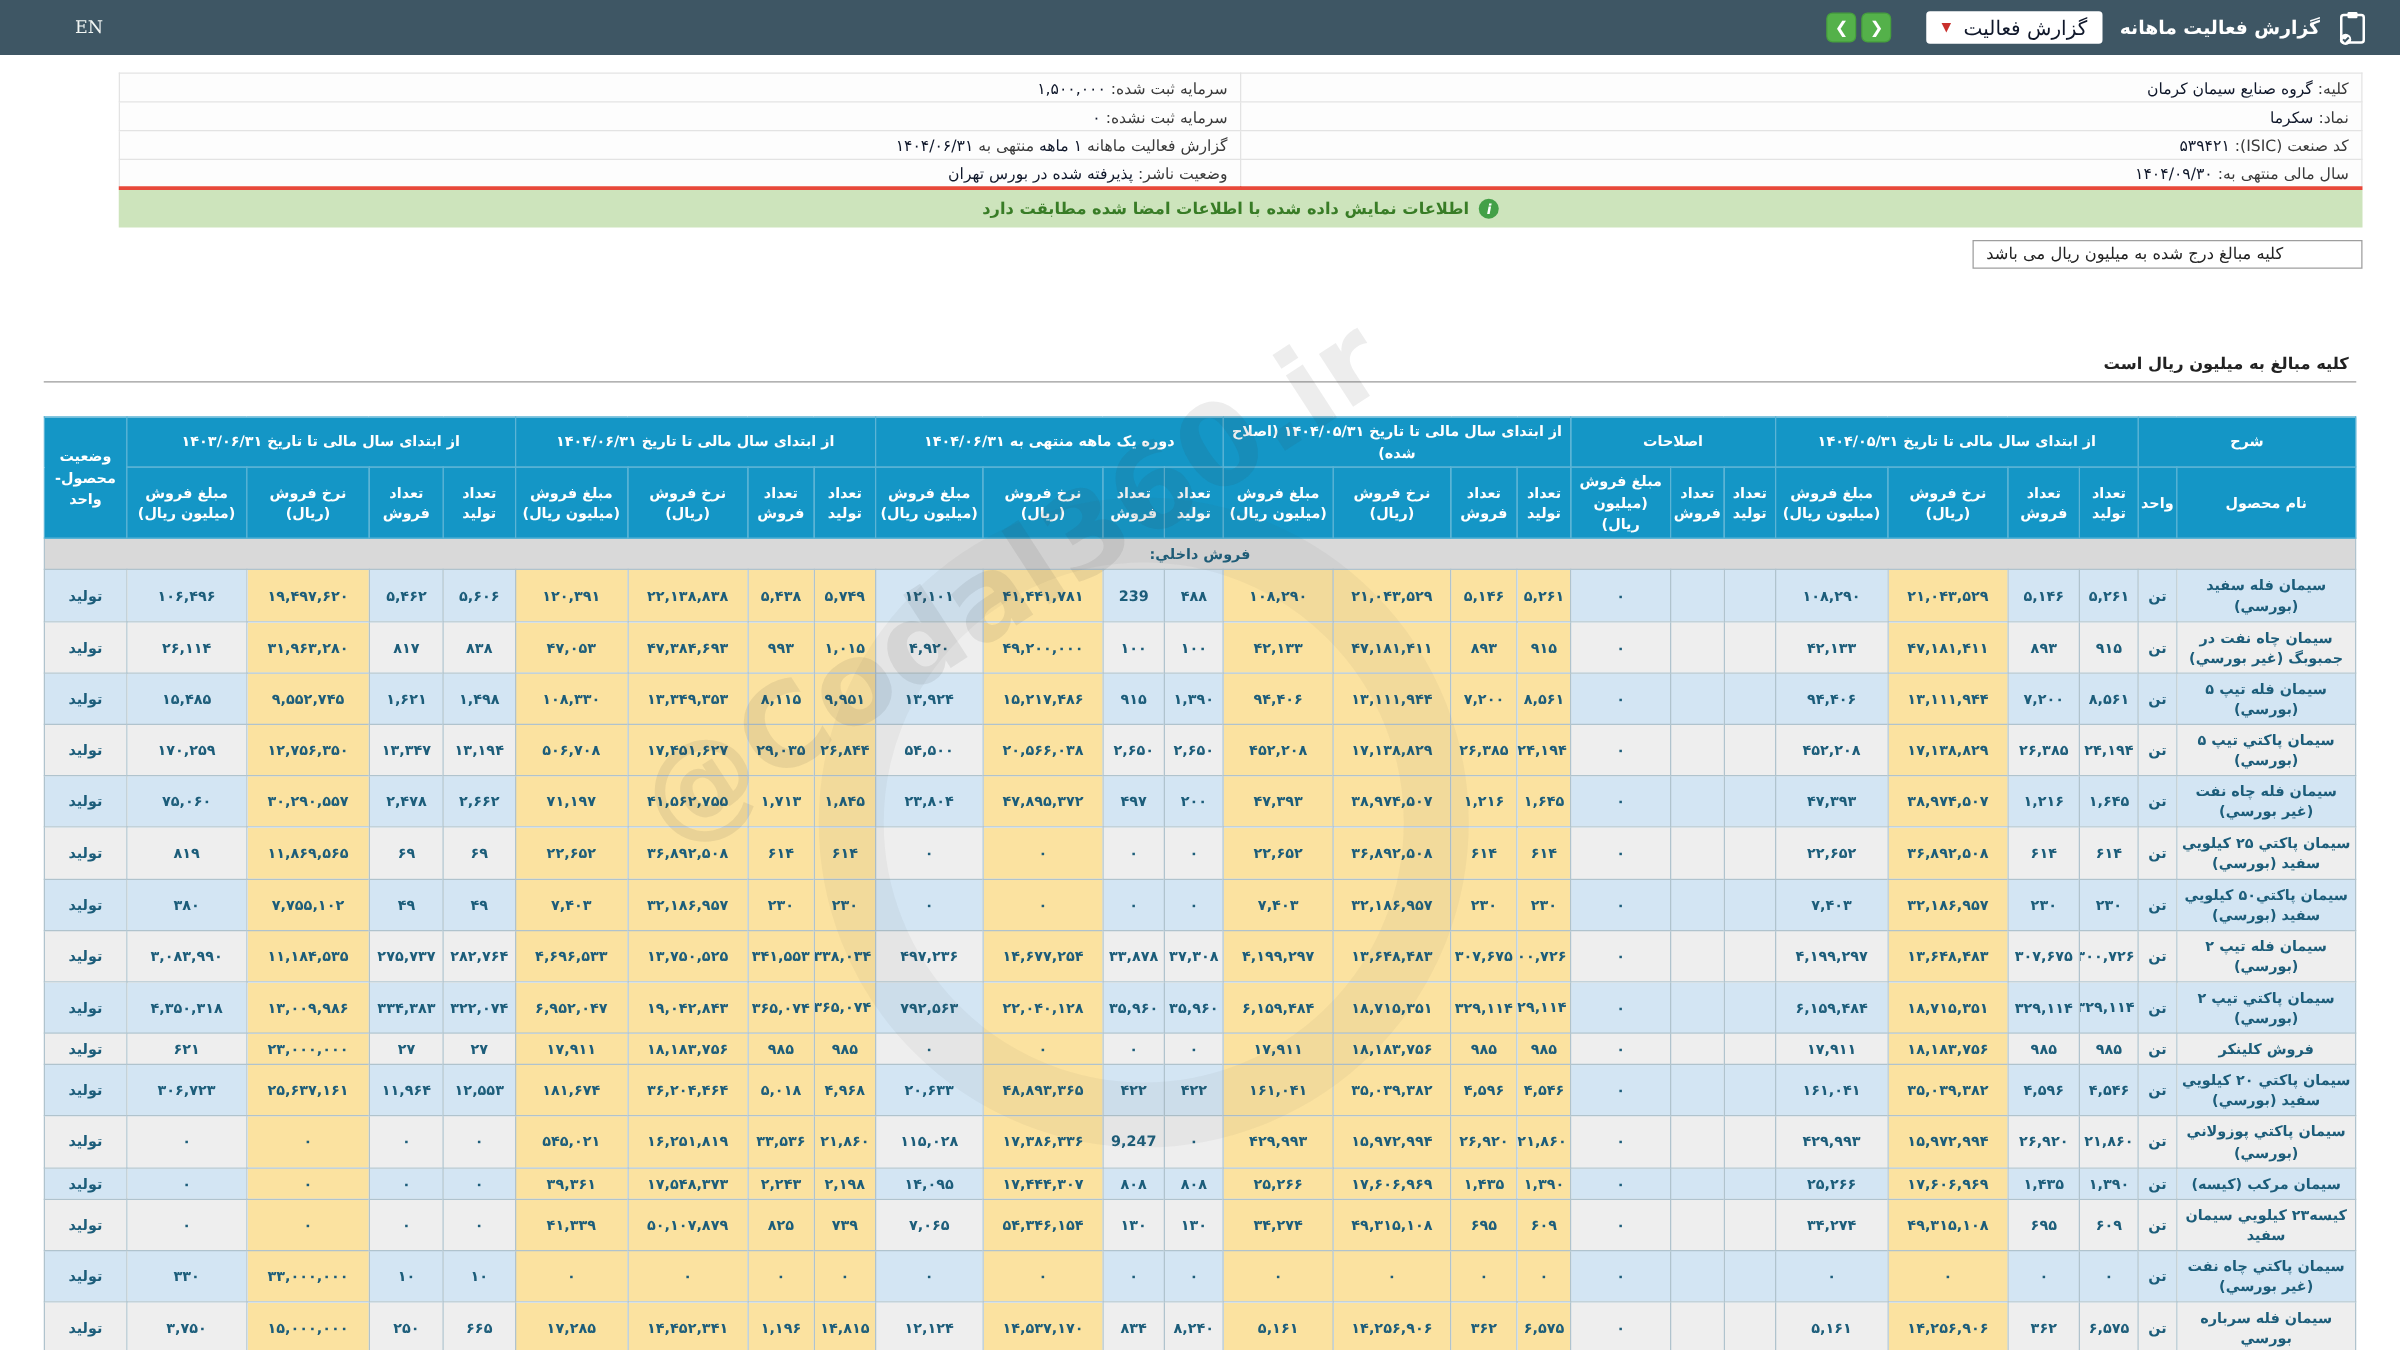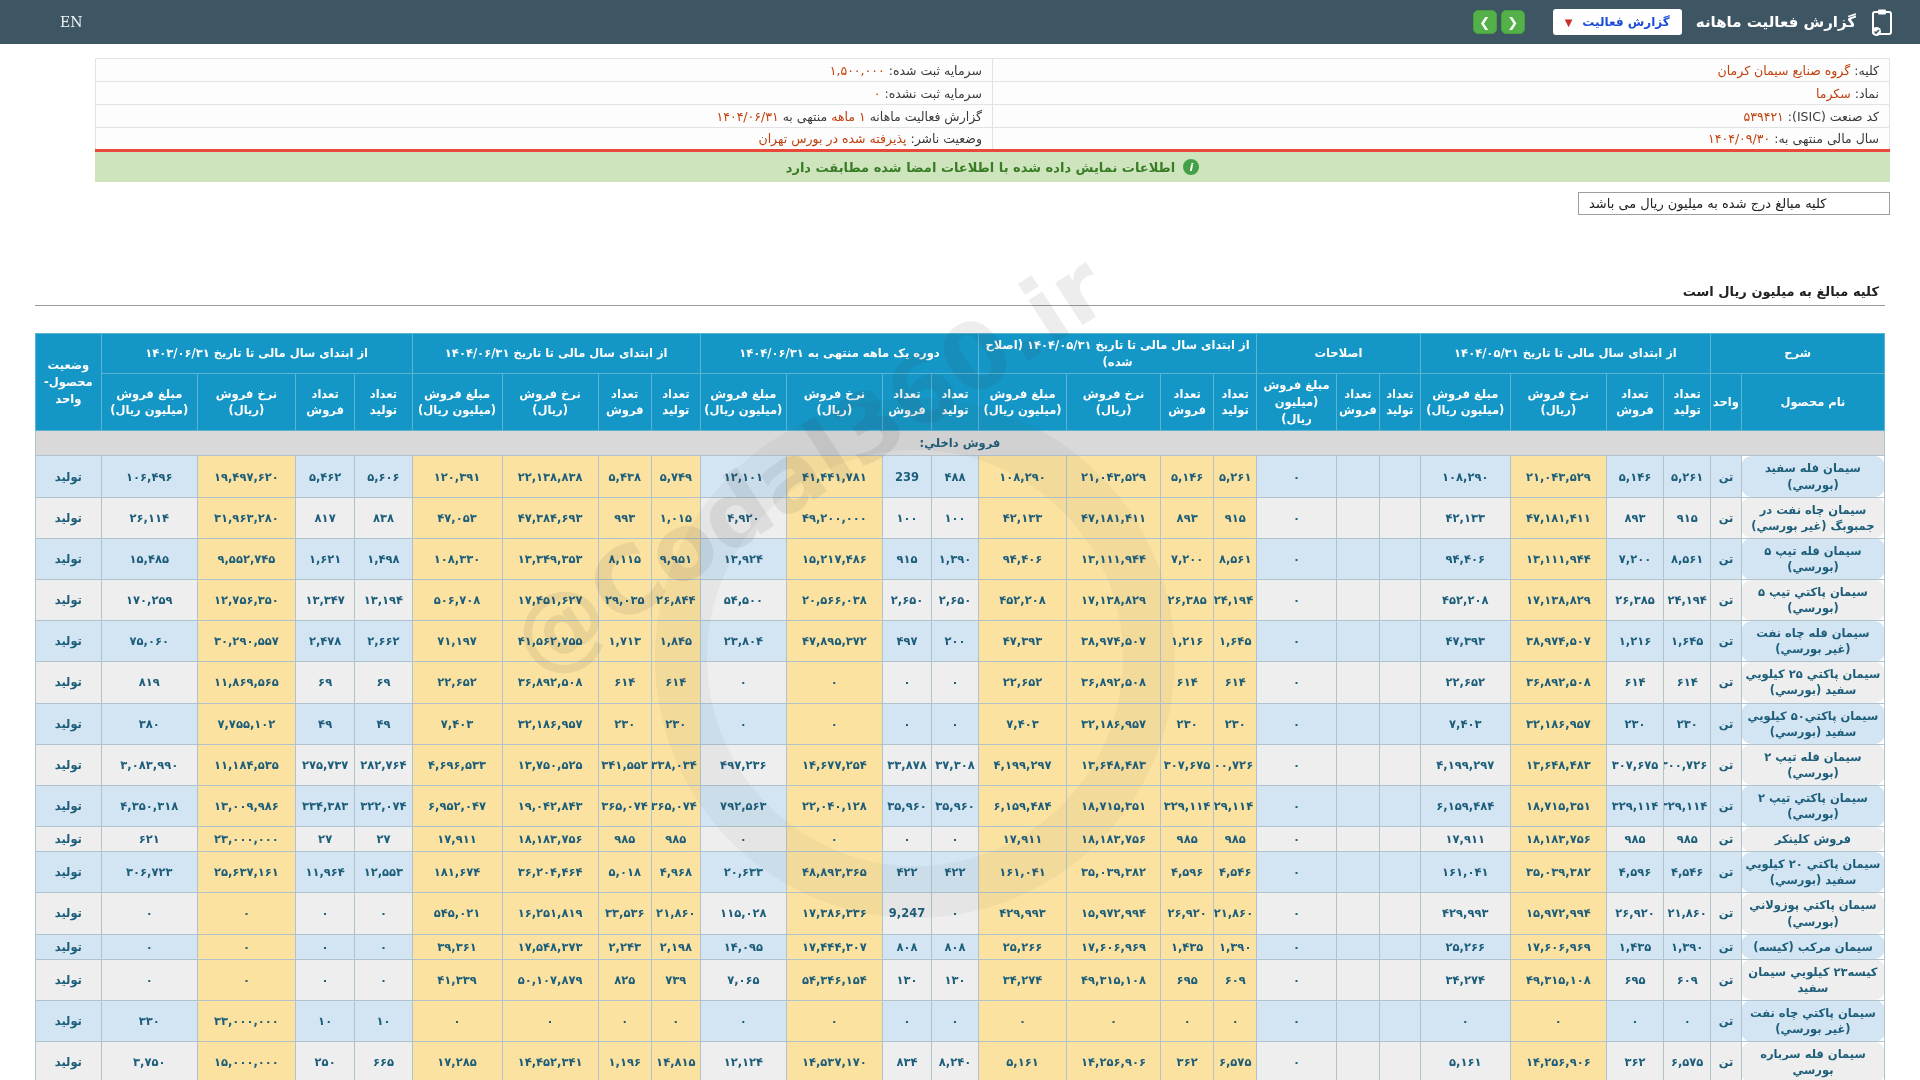--- a/index.html
+++ b/index.html
@@ -6,36 +6,36 @@
   html,body { width:1920px; height:1080px; overflow:hidden; background:#fff;
     font-family:"DejaVu Sans","Liberation Sans",sans-serif; }
 
   
   .topbar { height:44px; background:#3e5664; display:flex; align-items:center;
     justify-content:space-between; padding:0 26px 0 60px; }
   .topbar-right { display:flex; align-items:center; gap:14px; }
   .tb-title { color:#fff; font-size:15px; font-weight:bold; }
   .dropdown { background:#fff; border-radius:3px; height:26px; display:flex;
     align-items:center; gap:10px; padding:0 12px; cursor:pointer; }
-  .dropdown .dd-label { color:#1d4ed8; font-size:12px; font-weight:bold; }
+  .dropdown .dd-label { color:#0f172a; font-size:16px; font-weight:normal; }
   .dropdown .dd-caret { color:#c9302c; font-size:10px; }
   .navbtns { display:flex; gap:4px; margin-right:14px; }
   .navbtn { width:24px; height:24px; background:#54b14a; border:1px solid #46a03d;
     border-radius:5px; color:#fff; font-size:13px; font-weight:bold; display:flex;
     align-items:center; justify-content:center; cursor:pointer; }
   .en-link { color:#f2f6f4; font-size:14px; cursor:pointer;
     font-family:"DejaVu Serif","Liberation Serif",serif; }
 
   
   .inset { margin:14px 30px 0 95px; }
   table.info { width:100%; border-collapse:collapse; border:1px solid #d9d9d9;
     border-bottom:3px solid #e8493a; background:#fdfdfd; }
   table.info td { border:1px solid #e3e3e3; height:23px; font-size:12.5px;
     color:#3a3a3a; padding:1px 10px; width:50%; }
-  .val { color:#c2410c; }
+  .val { color:#0f172a; }
 
   
   .green-bar { height:30px; background:#cde4bc; display:flex; align-items:center;
     justify-content:center; gap:8px; font-size:13px; color:#387c26; font-weight:bold; }
   .info-ico { width:16px; height:16px; border-radius:50%; background:#43a047; color:#fff;
     font-size:11px; font-weight:bold; display:inline-flex; align-items:center;
     justify-content:center; font-style:italic; }
   .note-box { margin-top:10px; width:312px; border:1px solid #9e9e9e; background:#fff;
     padding:3px 10px; font-size:13px; color:#222; text-align:left; margin-right:0; }
 
@@ -49,21 +49,21 @@
   table.main { width:100%; border-collapse:collapse; table-layout:fixed; margin-top:27px; }
   table.main th { background:#1496c6; color:#fff; font-size:11.5px; font-weight:bold;
     border:1px solid #5cb4d5; padding:3px 2px; line-height:1.45; }
   table.main thead tr.grp th { height:30px; }
   table.main td { border:1px solid #b0c3cd; font-size:11.5px; font-weight:600;
     color:#1c5d7a; text-align:center; padding:4px 3px; line-height:1.4;
     overflow:hidden; }
   tr.rb td { background:#d3e5f3; }
   tr.rw td { background:#eeeeee; }
   tr.rb td.ylw, tr.rw td.ylw { background:#fbe2a0; }
-  td.c-name { text-align:right; padding-right:6px;border-radius:11px; }
+  td.c-name { text-align:right; padding-right:6px; }
   td.section { background:#d9d9d9 !important; color:#222; font-weight:bold;
     text-align:right; padding:3px 8px; font-size:12px; }
 
   
   .wm { position:absolute; pointer-events:none; z-index:6; }
   .wm-text { left:430px; top:130px; width:700px; transform:rotate(-33deg);
     font-size:92px; font-weight:bold; color:rgba(60,60,60,0.09); white-space:nowrap;
     direction:ltr; }
   .wm-ring { left:620px; top:120px; width:520px; height:520px; border-radius:50%;
     border:52px solid rgba(80,80,80,0.05); }

